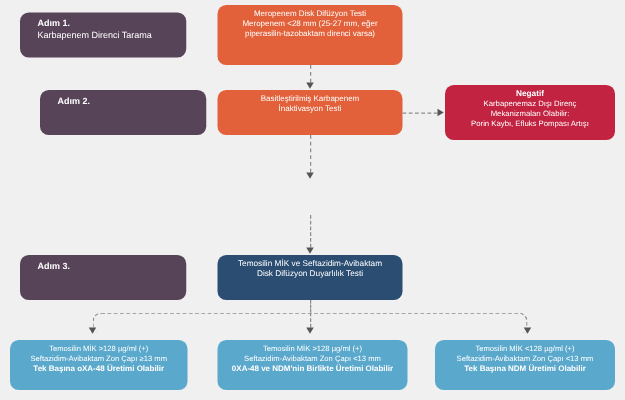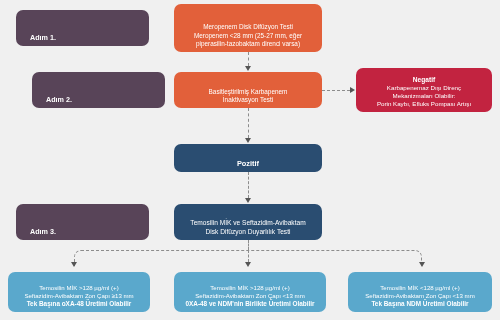--- a/index.html
+++ b/index.html
@@ -18,21 +18,21 @@
     width: 500px;
     height: 320px;
   }
   .node {
     position: absolute;
     box-sizing: border-box;
     border-radius: 7px;
     display: flex;
     flex-direction: column;
     align-items: center;
-    justify-content: flex-end;
+    justify-content: flex-start;
     text-align: center;
     color: #ffffff;
     line-height: 1.28;
     padding: 4px 6px;
   }
   .node .ln { display: block; white-space: nowrap; }
 
   
   .step {
     background: #584458;
@@ -110,20 +110,21 @@
     border-top-right-radius: 7px;
   }
 </style>
 </head>
 <body>
 
 <div id="flow">
 
   <div class="node step" id="step1">
     <span class="ln b">Adım 1.</span>
+    <span class="ln">Karbapenem Direnci Tarama</span>
   </div>
 
   <div class="node step" id="step2">
     <span class="ln b">Adım 2.</span>
   </div>
 
   <div class="node step" id="step3">
     <span class="ln b">Adım 3.</span>
   </div>
 
@@ -138,23 +139,20 @@
     <span class="ln">İnaktivasyon Testi</span>
   </div>
 
   <div class="node neg" id="negative">
     <span class="ln b">Negatif</span>
     <span class="ln">Karbapenemaz Dışı Direnç</span>
     <span class="ln">Mekanizmaları Olabilir:</span>
     <span class="ln">Porin Kaybı, Efluks Pompası Artışı</span>
   </div>
 
-  <div class="node navy" id="positive">
-    <span class="ln b">Pozitif</span>
-  </div>
 
   <div class="node navy" id="confirm">
     <span class="ln">Temosilin MİK ve Seftazidim-Avibaktam</span>
     <span class="ln">Disk Difüzyon Duyarlılık Testi</span>
   </div>
 
   <div class="node result" id="res1">
     <span class="ln">Temosilin MİK &gt;128 µg/ml (+)</span>
     <span class="ln">Seftazidim-Avibaktam Zon Çapı ≥13 mm</span>
     <span class="ln b">Tek Başına oXA-48 Üretimi Olabilir</span>

